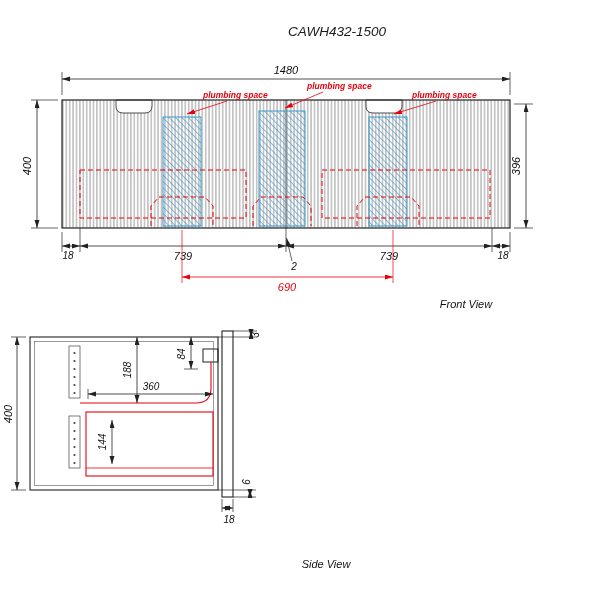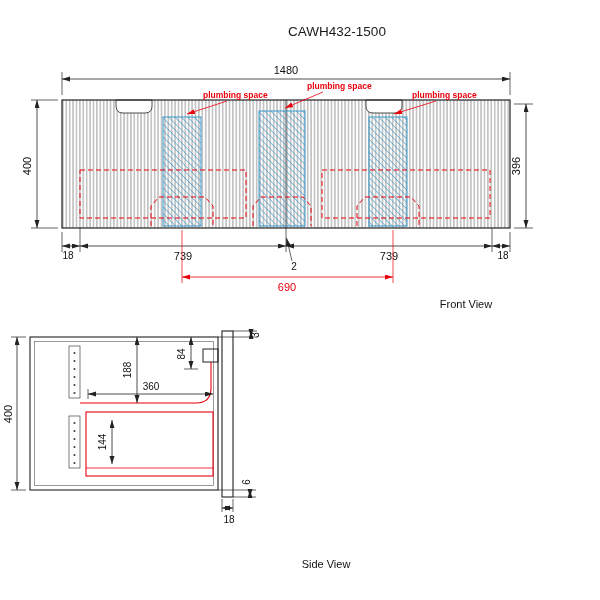--- a/index.html
+++ b/index.html
@@ -1,18 +1,18 @@
 <!DOCTYPE html>
 <html><head>
 <meta charset="utf-8">
 <style>
   html,body{margin:0;padding:0;background:#ffffff;}
   .sheet{
     width:600px;height:600px;background:#ffffff;position:relative;
-    font-family:"Liberation Sans", sans-serif;overflow:hidden;
+    font-family:"Liberation Sans", sans-serif;overflow:hidden;font-style:italic;
   }
   svg text{font-family:"Liberation Sans", sans-serif;fill:#111;}
   .dim{font-size:11px;}
   .dimSm{font-size:10px;}
   .red{fill:#e8000d;}
   .caption{font-size:11px;fill:#111;}
   .plbl{font-size:8.5px;font-weight:bold;fill:#e8000d;}
   .title{font-size:13.5px;fill:#1a1a1a;}
 </style>
 </head>

